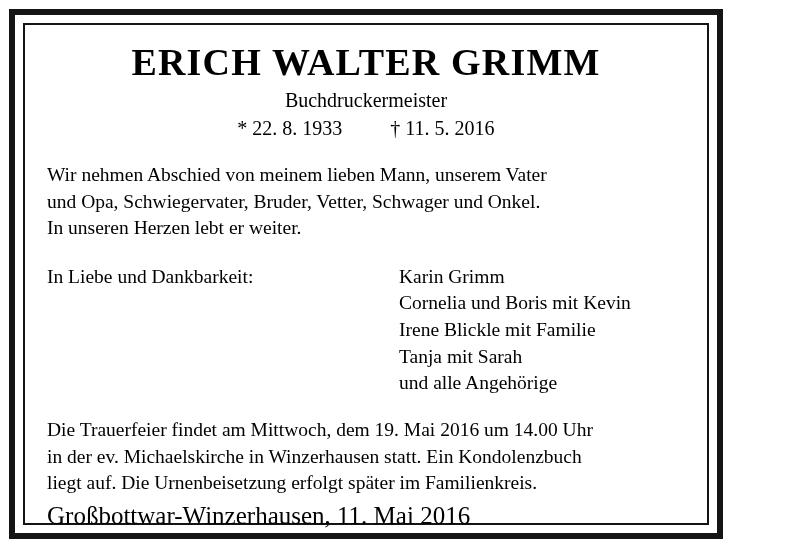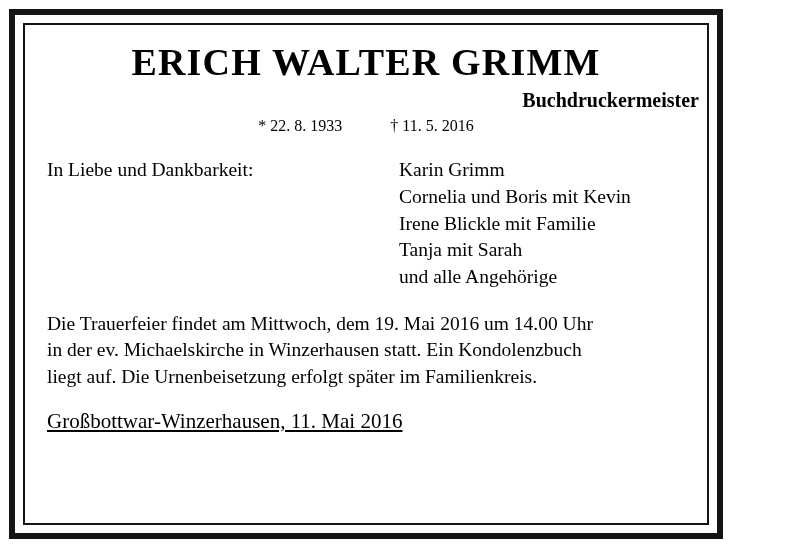--- a/index.html
+++ b/index.html
@@ -58,30 +58,29 @@
     text-align: center;
     font-size: 38px;
     font-weight: bold;
     letter-spacing: 1.2px;
     line-height: 1.08;
     margin-top: 12px;
     white-space: nowrap;
   }
 
   .profession {
-    text-align: right;
+    text-align: center;
     font-size: 20px;
     line-height: 1.2;
     margin-top: 5px;
-    font-weight: bold;
   }
 
   .dates {
     text-align: center;
-    font-size: 16px;
+    font-size: 20px;
     line-height: 1.2;
     margin-top: 4px;
   }
   .dates .birth { margin-right: 48px; }
 
   .para {
     font-size: 19.5px;
     line-height: 1.36;
     margin-top: 22px;
     padding-left: 14px;
@@ -107,45 +106,49 @@
 
   .closing {
     font-size: 19.5px;
     line-height: 1.36;
     margin-top: 20px;
     padding-left: 14px;
   }
   .closing div { white-space: nowrap; }
 
   .place-date {
-    font-size: 21px;
+    font-size: 25px;
     line-height: 1.36;
-    margin-top: 17px;
+    margin-top: 2px;
     padding-left: 14px;
     white-space: nowrap;
-    text-decoration: underline;
   }
 </style>
 </head>
 <body>
 
 <div class="obituary">
   <div class="frame-outer"></div>
   <div class="frame-inner"></div>
 
   <div class="content">
 
     <div class="name">ERICH WALTER GRIMM</div>
 
     <div class="profession">Buchdruckermeister</div>
 
     <div class="dates">
       <span class="birth">* 22. 8. 1933</span><span class="death">† 11. 5. 2016</span>
     </div>
 
+    <div class="para">
+      <div>Wir nehmen Abschied von meinem lieben Mann, unserem Vater</div>
+      <div>und Opa, Schwiegervater, Bruder, Vetter, Schwager und Onkel.</div>
+      <div>In unseren Herzen lebt er weiter.</div>
+    </div>
 
     <div class="family-block">
       <div class="family-label">In Liebe und Dankbarkeit:</div>
       <div class="family-names">
         <div>Karin Grimm</div>
         <div>Cornelia und Boris mit Kevin</div>
         <div>Irene Blickle mit Familie</div>
         <div>Tanja mit Sarah</div>
         <div>und alle Angehörige</div>
       </div>

